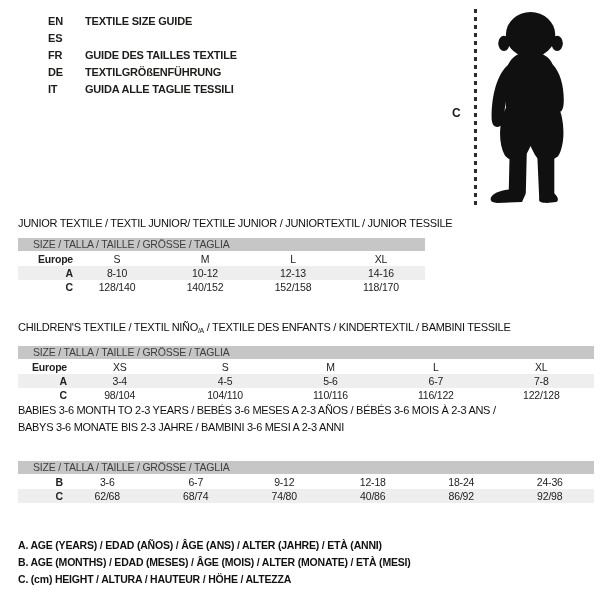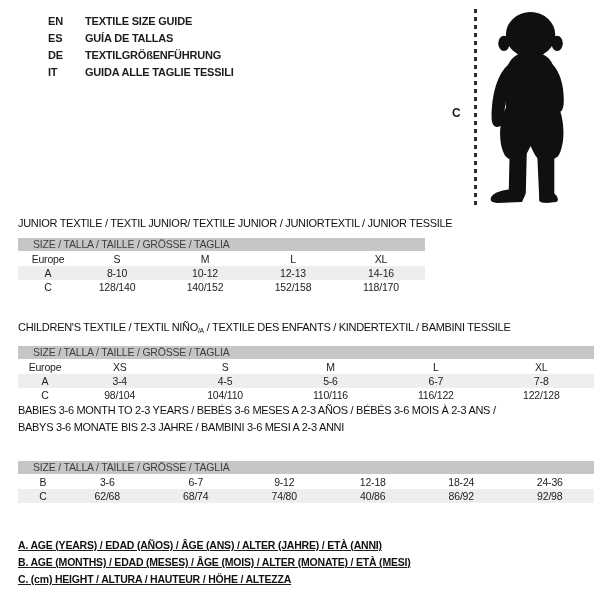--- a/index.html
+++ b/index.html
@@ -25,43 +25,46 @@
     letter-spacing:-0.3px;white-space:nowrap;color:#111;
   }
   .sub{font-size:7px;vertical-align:-2px;}
   .sizetbl{position:absolute;left:18px;}
   .hdr{
     background:#c6c6c6;color:#3f3f3f;font-size:10.5px;height:13px;line-height:13px;
     padding-left:15px;letter-spacing:-0.2px;margin-bottom:1px;
   }
   table{border-collapse:collapse;table-layout:fixed;width:100%;}
   td{font-size:10.5px;height:14px;text-align:center;padding:0;color:#222;letter-spacing:-0.2px;}
-  td.lbl{text-align:center;padding-left:5px;}
+  td.lbl{text-align:right;padding-left:5px;font-weight:bold;}
   tr:nth-child(2){background:#eeeeee;}
   .t1{width:407px;} .t1 td.lbl{width:50px;}
   .t2{width:576px;} .t2 td.lbl{width:44px;}
   .t3{width:576px;} .t3 td.lbl{width:40px;}
   #title-t1{top:215px;} #tbl-t1{top:238px;}
   #title-t2{top:319px;} #tbl-t2{top:346px;}
   #title-t3{top:402px;} #tbl-t3{top:461px;}
   
-  .footnotes{position:absolute;left:18px;top:537px;text-decoration:underline;}
+  .footnotes{position:absolute;left:18px;top:537px;}
   .footnote{font-weight:bold;font-size:10.5px;line-height:17px;letter-spacing:-0.2px;white-space:nowrap;color:#111;}
 </style>
 </head>
 <body>
 
 <div class="langs">
   <div class="lang-row">
     <span class="code">EN</span>
     <span>TEXTILE SIZE GUIDE</span>
   </div>
   <div class="lang-row">
     <span class="code">ES</span>
-    <span>GUÍA DE TALLAS</span>
+  </div>
+  <div class="lang-row">
+    <span class="code">FR</span>
+    <span>GUIDE DES TAILLES TEXTILE</span>
   </div>
   <div class="lang-row">
     <span class="code">DE</span>
     <span>TEXTILGRÖßENFÜHRUNG</span>
   </div>
   <div class="lang-row">
     <span class="code">IT</span>
     <span>GUIDA ALLE TAGLIE TESSILI</span>
   </div>
 </div>

